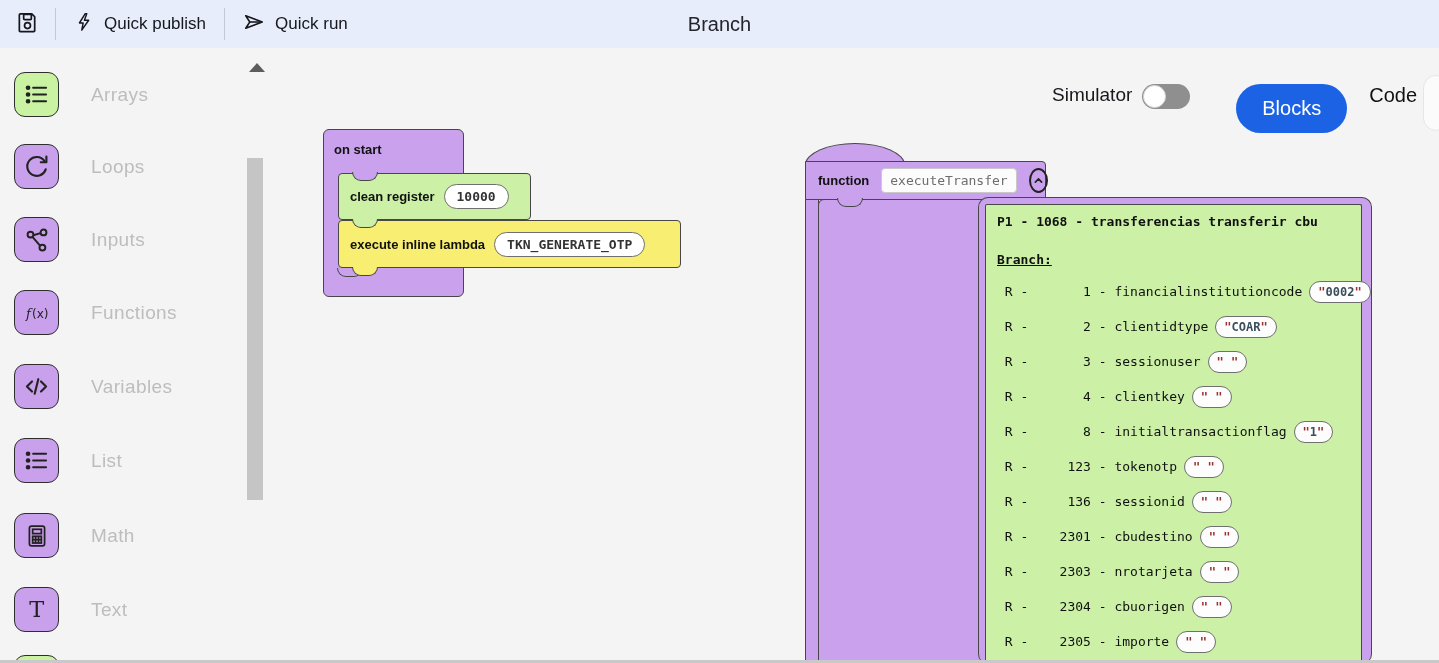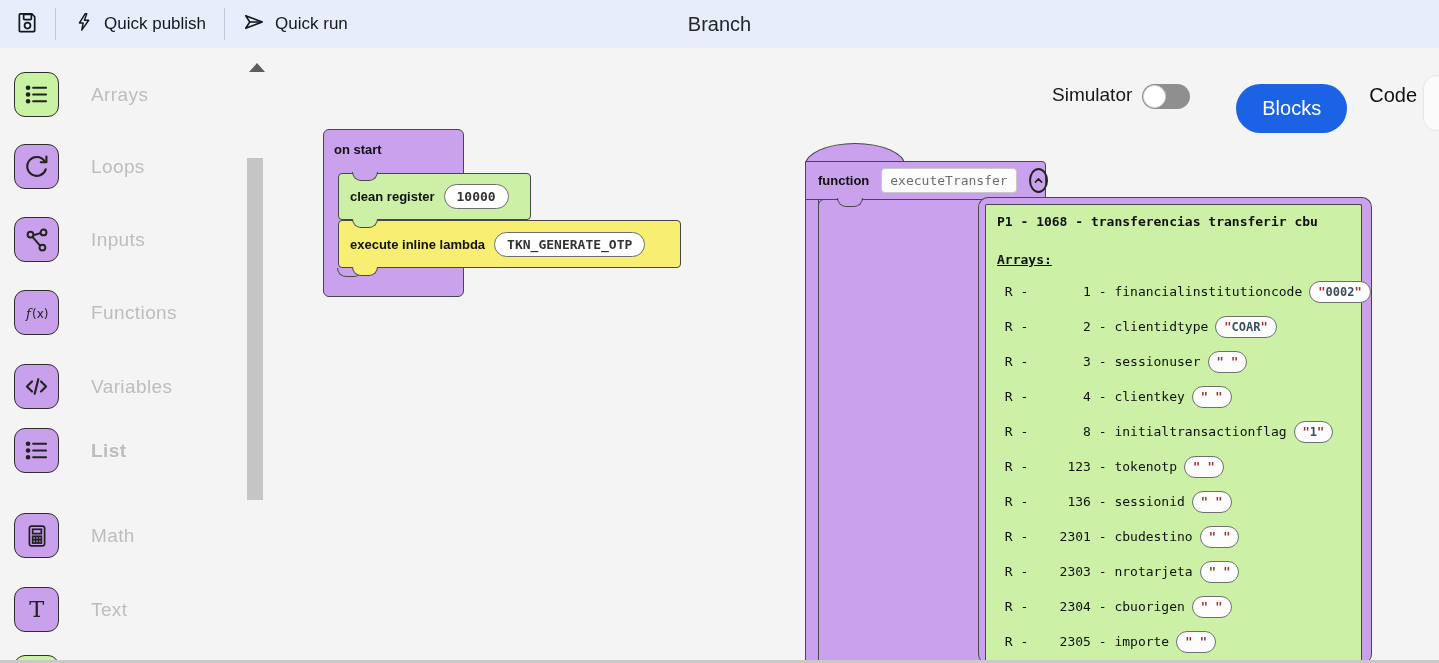--- a/index.html
+++ b/index.html
@@ -142,21 +142,21 @@
     <div class="cat-item" style="top: 364px;">
       <div class="cat-tile" style="background: rgb(201, 160, 236);">
         <svg width="27" height="27" viewBox="0 0 24 24" fill="none" stroke="#222" stroke-width="1.9" stroke-linecap="round" stroke-linejoin="round">
           <polyline points="8 7.5 3.5 12 8 16.5"></polyline>
           <polyline points="16 7.5 20.5 12 16 16.5"></polyline>
           <line x1="13.6" y1="5.5" x2="10.4" y2="18.5"></line>
         </svg>
       </div>
       <span class="cat-label">Variables</span>
     </div>
-    <div class="cat-item" style="top: 428px; font-weight: bold;">
+    <div class="cat-item" style="top: 438px;">
       <div class="cat-tile" style="background: rgb(201, 160, 236);">
         <svg width="27" height="27" viewBox="0 0 24 24" fill="none" stroke="#222" stroke-width="1.8" stroke-linecap="round">
           <circle cx="4.5" cy="6" r="1.2" fill="#222"></circle>
           <circle cx="4.5" cy="12" r="1.2" fill="#222"></circle>
           <circle cx="4.5" cy="18" r="1.2" fill="#222"></circle>
           <line x1="9" y1="6" x2="20.5" y2="6"></line>
           <line x1="9" y1="12" x2="20.5" y2="12"></line>
           <line x1="9" y1="18" x2="20.5" y2="18"></line>
         </svg>
       </div>
@@ -215,21 +215,21 @@
   </span>
 </div>
 <div class="blk" style="left:805px; top:199px; width:14px; height:465px; background:#c9a1ec; border-top:none; border-bottom:none; z-index:5;"></div>
 <div class="blk" style="left:818px; top:199px; width:552px; height:465px; background:#c9a1ec; border-radius:6px 6px 0 0; border-bottom:none; z-index:6;">
   <div class="notch" style="left:18px; top:-1.6px; background:#c9a1ec;"></div>
 </div>
 
 <div class="blk" style="left:978px; top:197px; width:394px; height:467px; background:#c9a1ec; border-radius:10px; border-bottom:none; z-index:7;"></div>
 <div class="blk" style="left:985px; top:204px; width:377px; height:460px; background:#ccf0a6; border-radius:2px; border-bottom:none; z-index:8; padding:9px 0 0 11px; font-family:'DejaVu Sans Mono', monospace;">
   <div class="cmt-title">P1 - 1068 - transferencias transferir cbu</div>
-  <div class="cmt-inputs" style="margin-top:23px;">Arrays:</div>
+  <div class="cmt-inputs" style="margin-top:23px;">Branch:</div>
   <div id="cmt-rows" style="margin-top:7px;">
       <div class="cmt-row">
         <span class="rowtext mono"> R -       1 - financialinstitutioncode</span>
         <span class="cmt-oval"><span class="q">"</span><span class="v">0002</span><span class="q">"</span></span>
       </div>
       <div class="cmt-row">
         <span class="rowtext mono"> R -       2 - clientidtype</span>
         <span class="cmt-oval"><span class="q">"</span><span class="v">COAR</span><span class="q">"</span></span>
       </div>
       <div class="cmt-row">

